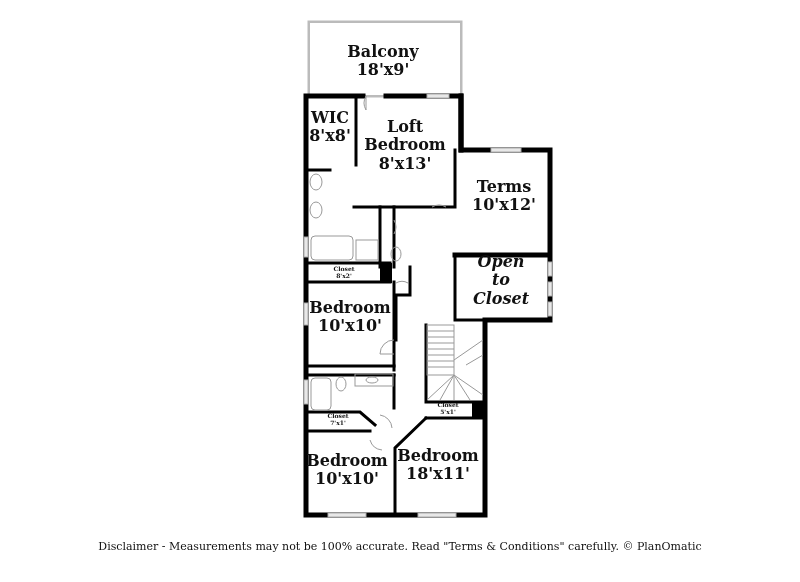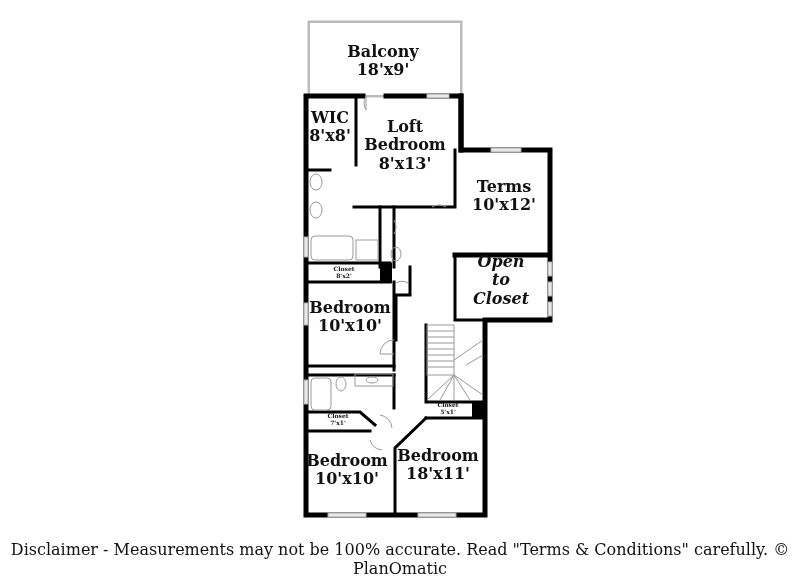--- a/index.html
+++ b/index.html
@@ -1,21 +1,21 @@
 <!DOCTYPE html>
 <html><head>
 <meta charset="utf-8">
 <style>
   html, body { margin:0; padding:0; background:#ffffff; }
   body { width:800px; height:582px; position:relative; overflow:hidden; font-family:"DejaVu Serif", serif; }
   svg { position:absolute; left:0; top:0; }
   .label { position:absolute; text-align:center; font-family:"DejaVu Serif", serif; font-weight:bold; color:#111; line-height:1.15; transform:translate(-50%,-50%); white-space:nowrap; }
   .lbl-lg { font-size:16px; }
   .lbl-sm { font-size:6px; }
-  .disclaimer { position:absolute; left:0; width:800px; top:540px; text-align:center; font-family:"DejaVu Serif", serif; font-size:16px; color:#111; }
+  .disclaimer { position:absolute; left:0; width:800px; top:540px; text-align:center; font-family:"DejaVu Serif", serif; font-size:11px; color:#111; }
 </style>
 </head>
 <body>
 
 <svg width="800" height="582" viewBox="0 0 800 582">
   <g fill="none" stroke="#000" stroke-linecap="square">
 
     <rect x="309" y="22" width="152" height="74" stroke="#bbb" stroke-width="3"></rect>
     <rect x="310.5" y="23.5" width="149" height="71" stroke="#fff" stroke-width="1"></rect>
 

